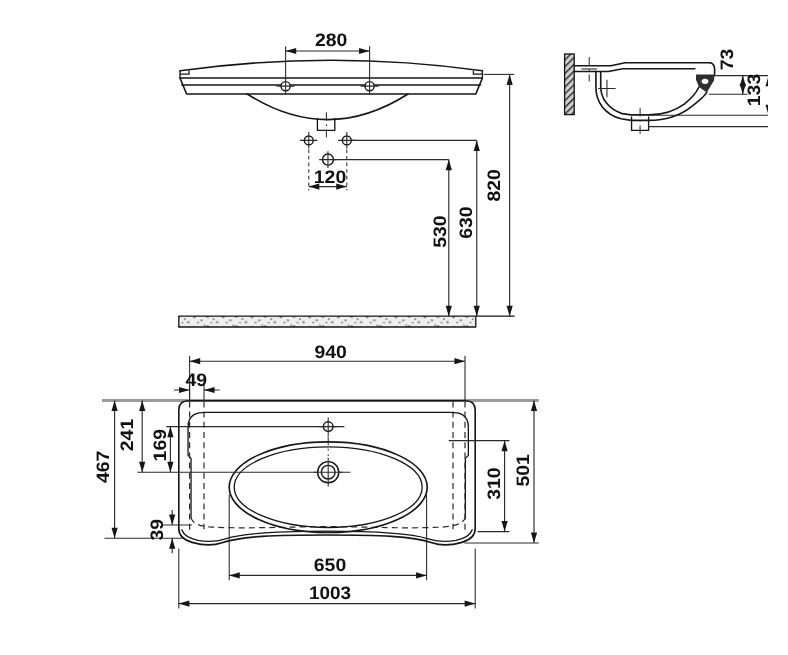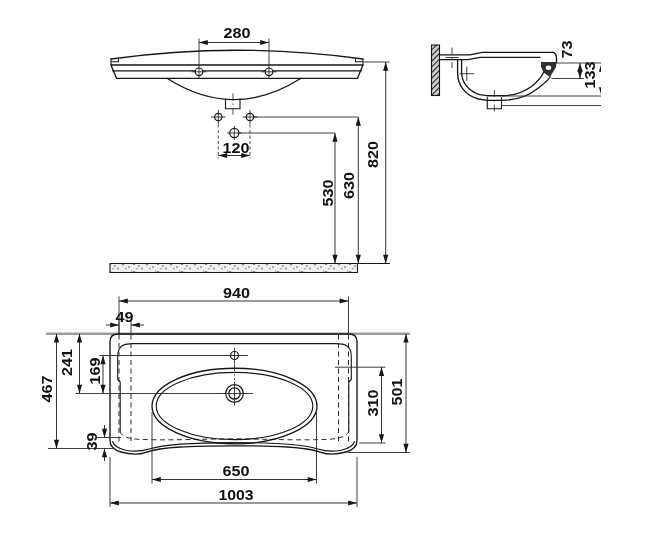--- a/index.html
+++ b/index.html
@@ -1,16 +1,16 @@
 <!DOCTYPE html>
 <html><head>
 <meta charset="utf-8">
 <style>
   html,body{margin:0;padding:0;background:#fff;}
-  .stage{width:601px;height:546px;position:relative;background:#fff;overflow:hidden;}
+  .stage{width:601px;height:546px;position:relative;background:#fff;overflow:hidden;padding-left:39px;}
   svg{display:block;}
   .obj{stroke:#161616;stroke-width:1.35;fill:none;stroke-linecap:round;stroke-linejoin:round;}
   .obj2{stroke:#161616;stroke-width:1.1;fill:none;stroke-linecap:round;stroke-linejoin:round;}
   .dim{stroke:#2a2a2a;stroke-width:.95;fill:none;}
   .ext{stroke:#2a2a2a;stroke-width:.9;fill:none;}
   .dash{stroke:#2a2a2a;stroke-width:1;fill:none;stroke-dasharray:5 3.5;}
   .cl{stroke:#2a2a2a;stroke-width:.85;fill:none;stroke-dasharray:7 3 1.5 3;}
   .gray{stroke:#9b9b9b;stroke-width:2.6;fill:none;}
   .lbl{font-family:"Liberation Sans",sans-serif;font-weight:bold;font-size:15px;fill:#111;}
   .hole{fill:#fff;stroke:#161616;stroke-width:1.2;}

